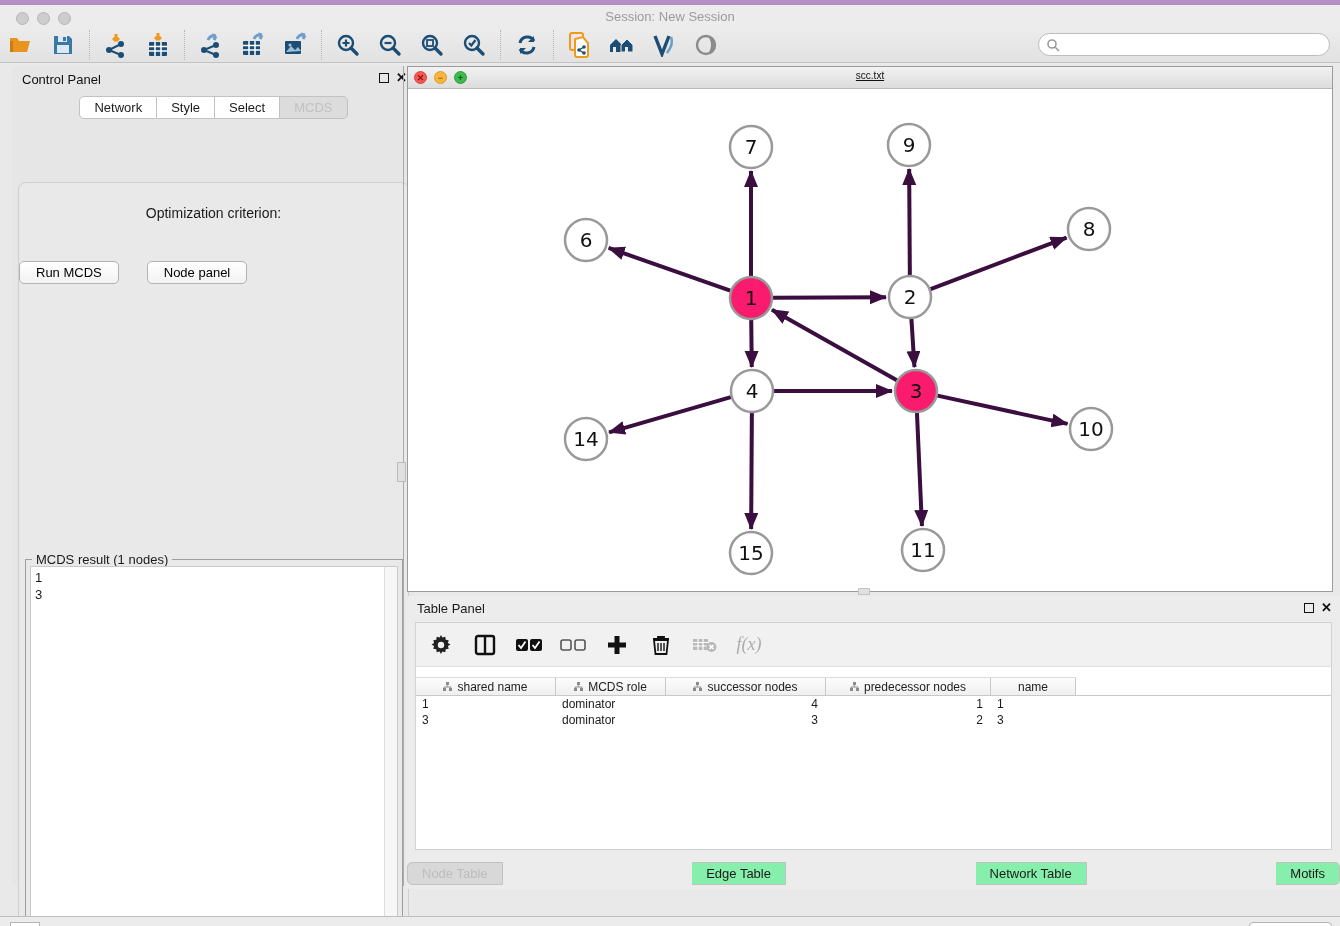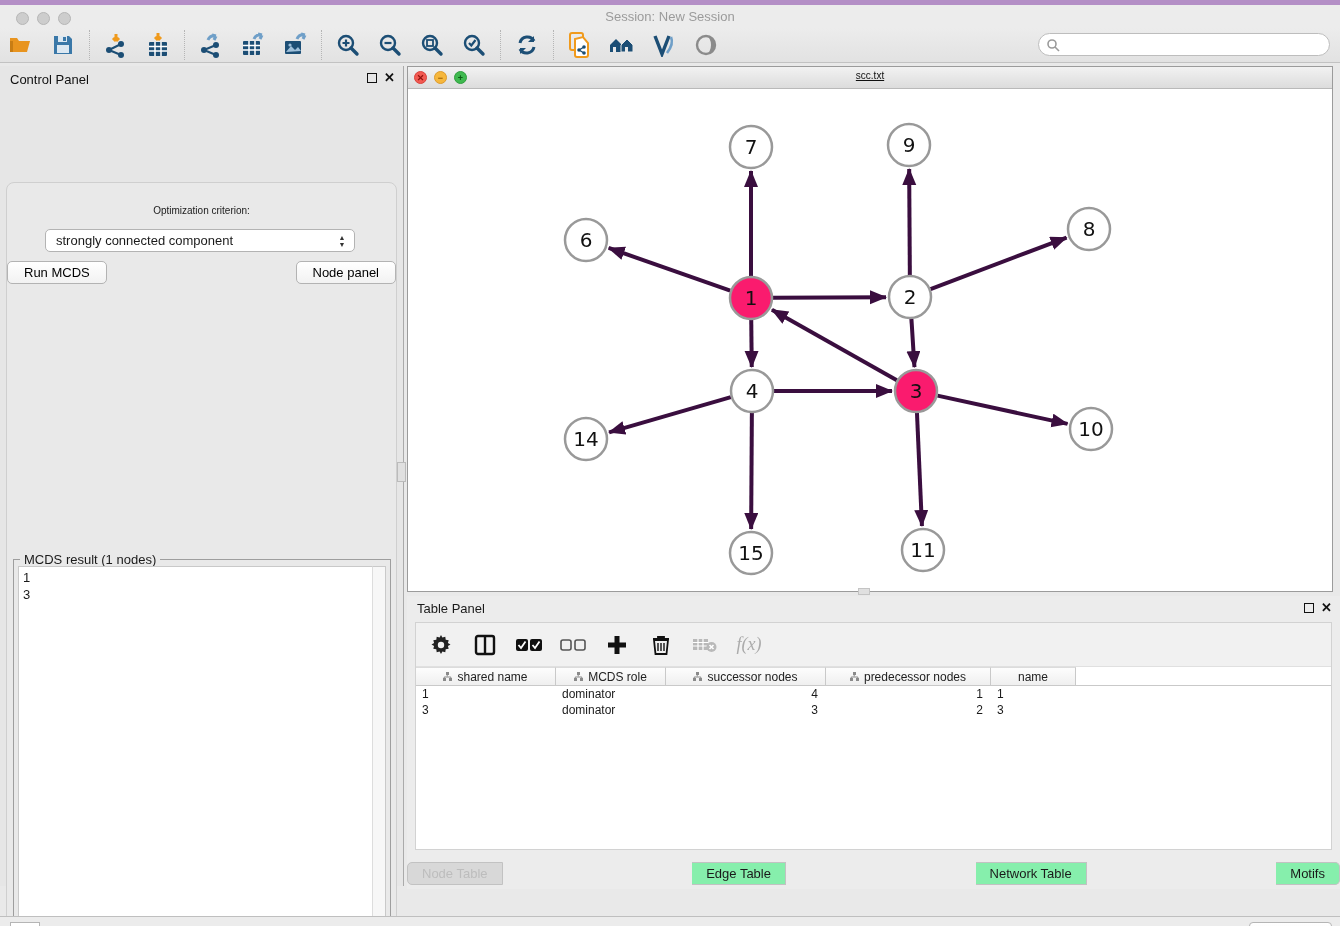--- a/index.html
+++ b/index.html
@@ -11,34 +11,34 @@
   .titlebar { position:absolute; left:0; top:5px; width:1340px; height:23px; background:#ececec; }
   .traffic-gray { position:absolute; top:7px; width:13px; height:13px; border-radius:50%; background:#cdcdcd; border:1px solid #b6b6b6; }
   .win-title { position:absolute; top:4px; left:0; width:100%; text-align:center; font-size:13px; color:#9b9b9b; }
   .toolbar { position:absolute; left:0; top:28px; width:1340px; height:35px; background:linear-gradient(#ececec,#e2e2e2); border-bottom:1px solid #c2c2c2; display:flex; align-items:center; }
   .tbtn { width:38px; height:32px; display:flex; align-items:center; justify-content:center; margin:0 2px; }
   .tsep { width:1px; height:30px; border-left:1px dotted #b5b5b5; margin:0 5px; }
   .searchbox { position:absolute; right:10px; top:33px; width:292px; height:23px; background:#fff; border:1px solid #bdbdbd; border-radius:12px; display:flex; align-items:center; padding-left:7px; }
   .searchbox input { border:none; outline:none; flex:1; font-size:12px; background:transparent; margin-left:4px; }
 
   
-  .control-panel { position:absolute; left:0; top:66px; width:403px; height:820px; background:#e6e6e6; }
+  .control-panel { position:absolute; left:12px; top:66px; width:403px; height:820px; background:#e6e6e6; }
   .panel-head { position:relative; height:26px; padding:6px 10px 0 10px; font-size:13px; color:#111; }
   .panel-float { position:absolute; right:26px; top:7px; width:10px; height:10px; border:1.5px solid #111; }
   .panel-close { position:absolute; right:8px; top:4px; font-size:13px; font-weight:bold; color:#111; }
   .ctab-row { display:flex; justify-content:center; margin-top:4px; position:relative; z-index:2; }
   .ctab { font-size:13px; padding:3px 14px; background:#fff; border:1px solid #c2c2c2; border-left:none; }
   .ctab:first-child { border-left:1px solid #c2c2c2; border-radius:5px 0 0 5px; }
   .ctab:last-child { border-radius:0 5px 5px 0; }
   .ctab.disabled-active { background:#dcdcdc; color:#c2c2c2; }
   .cp-inner { position:absolute; left:6px; top:116px; width:391px; height:762px; background:#e9e9e9; border:1px solid #cfcfcf; border-radius:8px; }
-  .opt-label { text-align:center; margin-top:22px; font-size:10px; }
+  .opt-label { text-align:center; margin-top:22px; font-size:14px; }
   .dropdown { position:absolute; left:38px; top:46px; width:310px; height:23px; background:#fff; border:1px solid #b3b3b3; border-radius:5px; font-size:13px; display:flex; align-items:center; padding-left:10px; }
   .stepper { position:absolute; right:6px; top:3px; width:12px; height:16px; display:flex; flex-direction:column; align-items:center; justify-content:center; font-size:7px; line-height:7px; color:#333; }
-  .btnrow { position:absolute; top:78px; left:0; width:100%; display:flex; justify-content:space-between; gap:4px; }
+  .btnrow { position:absolute; top:78px; left:0; width:100%; display:flex; justify-content:flex-start; gap:28px; }
   .mac-btn { background:linear-gradient(#ffffff,#f2f2f2); border:1px solid #b3b3b3; border-radius:5px; font-size:13px; padding:3px 16px; }
   .result-group { position:absolute; left:6px; top:376px; width:378px; height:385px; border:1px solid #9e9e9e; background:#e9e9e9; }
   .result-title { position:absolute; left:6px; top:-8px; background:#e9e9e9; padding:0 4px; font-size:13px; }
   .result-text { position:absolute; left:4px; top:6px; right:18px; bottom:4px; background:#fff; border:1px solid #c9c9c9; border-right:none; font-size:13px; line-height:17px; padding:2px 4px; white-space:pre; }
   .result-scroll { position:absolute; right:4px; top:6px; width:14px; bottom:4px; background:#f7f7f7; border:1px solid #c9c9c9; border-left:1px solid #ddd; }
 
   
   .vsplit { position:absolute; left:403px; top:66px; width:1px; height:820px; background:#aaa; }
   .vgrip { position:absolute; left:397px; top:462px; width:9px; height:20px; background:#e0e0e0; border:1px solid #bbb; }
   .hgrip { position:absolute; left:858px; top:588px; width:12px; height:7px; background:#e0e0e0; border:1px solid #c4c4c4; }
@@ -53,21 +53,21 @@
   .net-title { position:absolute; width:100%; text-align:center; top:3px; font-size:10px; color:#111;text-decoration:underline; }
   .net-canvas { position:relative; width:924px; height:502px; background:#fff; }
 
   
   .table-panel { position:absolute; left:407px; top:596px; width:933px; height:293px; background:#ececec; }
   .tp-head { position:relative; height:24px; padding:5px 10px 0 10px; font-size:13px; }
   .tp-container { position:absolute; left:8px; top:26px; width:917px; height:228px; background:#fff; border:1px solid #d2d2d2; }
   .tp-toolbar { height:44px; background:#f1f1f1; border-bottom:1px solid #e0e0e0; display:flex; align-items:center; padding-left:12px; gap:18px; }
   .tp-tool { display:flex; align-items:center; justify-content:center; width:26px; height:26px; }
   .fx { font-family:"Liberation Serif", serif; font-style:italic; font-size:18px; color:#ababab;text-align:right; }
-  .thead-row { display:flex; height:19px; border-bottom:1px solid #c9c9c9; }
+  .thead-row { display:flex; height:19px; border-bottom:1px solid #c9c9c9;margin-top:10px; }
   .th { background:linear-gradient(#fdfdfd,#efefef); border-right:1px solid #c9c9c9; border-top:1px solid #dcdcdc; font-size:12px; display:flex; align-items:center; justify-content:center; gap:5px; color:#222; }
   .tr { display:flex; height:16px; font-size:12px; }
   .td { padding:1px 8px 0 6px; overflow:hidden; white-space:nowrap; }
   .td.right { text-align:right; }
   .tp-tabs { position:absolute; left:0; bottom:4px; width:100%; display:flex; justify-content:space-between; }
   .tp-tab { font-size:13px; padding:3px 14px; background:#86efac; border:1px solid #c2c2c2; border-left:none; }
   .tp-tab:first-child { border-left:1px solid #c2c2c2; border-radius:5px 0 0 5px; }
   .tp-tab:last-child { border-radius:0 5px 5px 0; }
   .tp-tab.disabled-active { background:#d8d8d8; color:#bdbdbd; }
 
@@ -229,29 +229,28 @@
     </svg>
   <input type="text" placeholder="" style="">
 </div>
 
 <div class="control-panel">
   <div class="panel-head">
     <span>Control Panel</span>
     <span class="panel-float"></span>
     <span class="panel-close">✕</span>
   </div>
+  <div class="ctab-row">
+    <div class="ctab">Network</div>
+    <div class="ctab">Style</div>
+    <div class="ctab">Select</div>
+    <div class="ctab disabled-active">MCDS</div>
+  </div>
   <div class="cp-inner">
     <div class="opt-label">Optimization criterion:</div>
-    <div class="dropdown">
-      <span>strongly connected component</span>
-      <span class="stepper">
-          <span>▲</span>
-          <span>▼</span>
-        </span>
-    </div>
     <div class="btnrow">
       <button class="mac-btn">Run MCDS</button>
       <button class="mac-btn">Node panel</button>
     </div>
     <div class="result-group">
       <span class="result-title">MCDS result (1 nodes)</span>
       <div class="result-text" id="result-text">1
 3</div>
       <div class="result-scroll"></div>
     </div>

